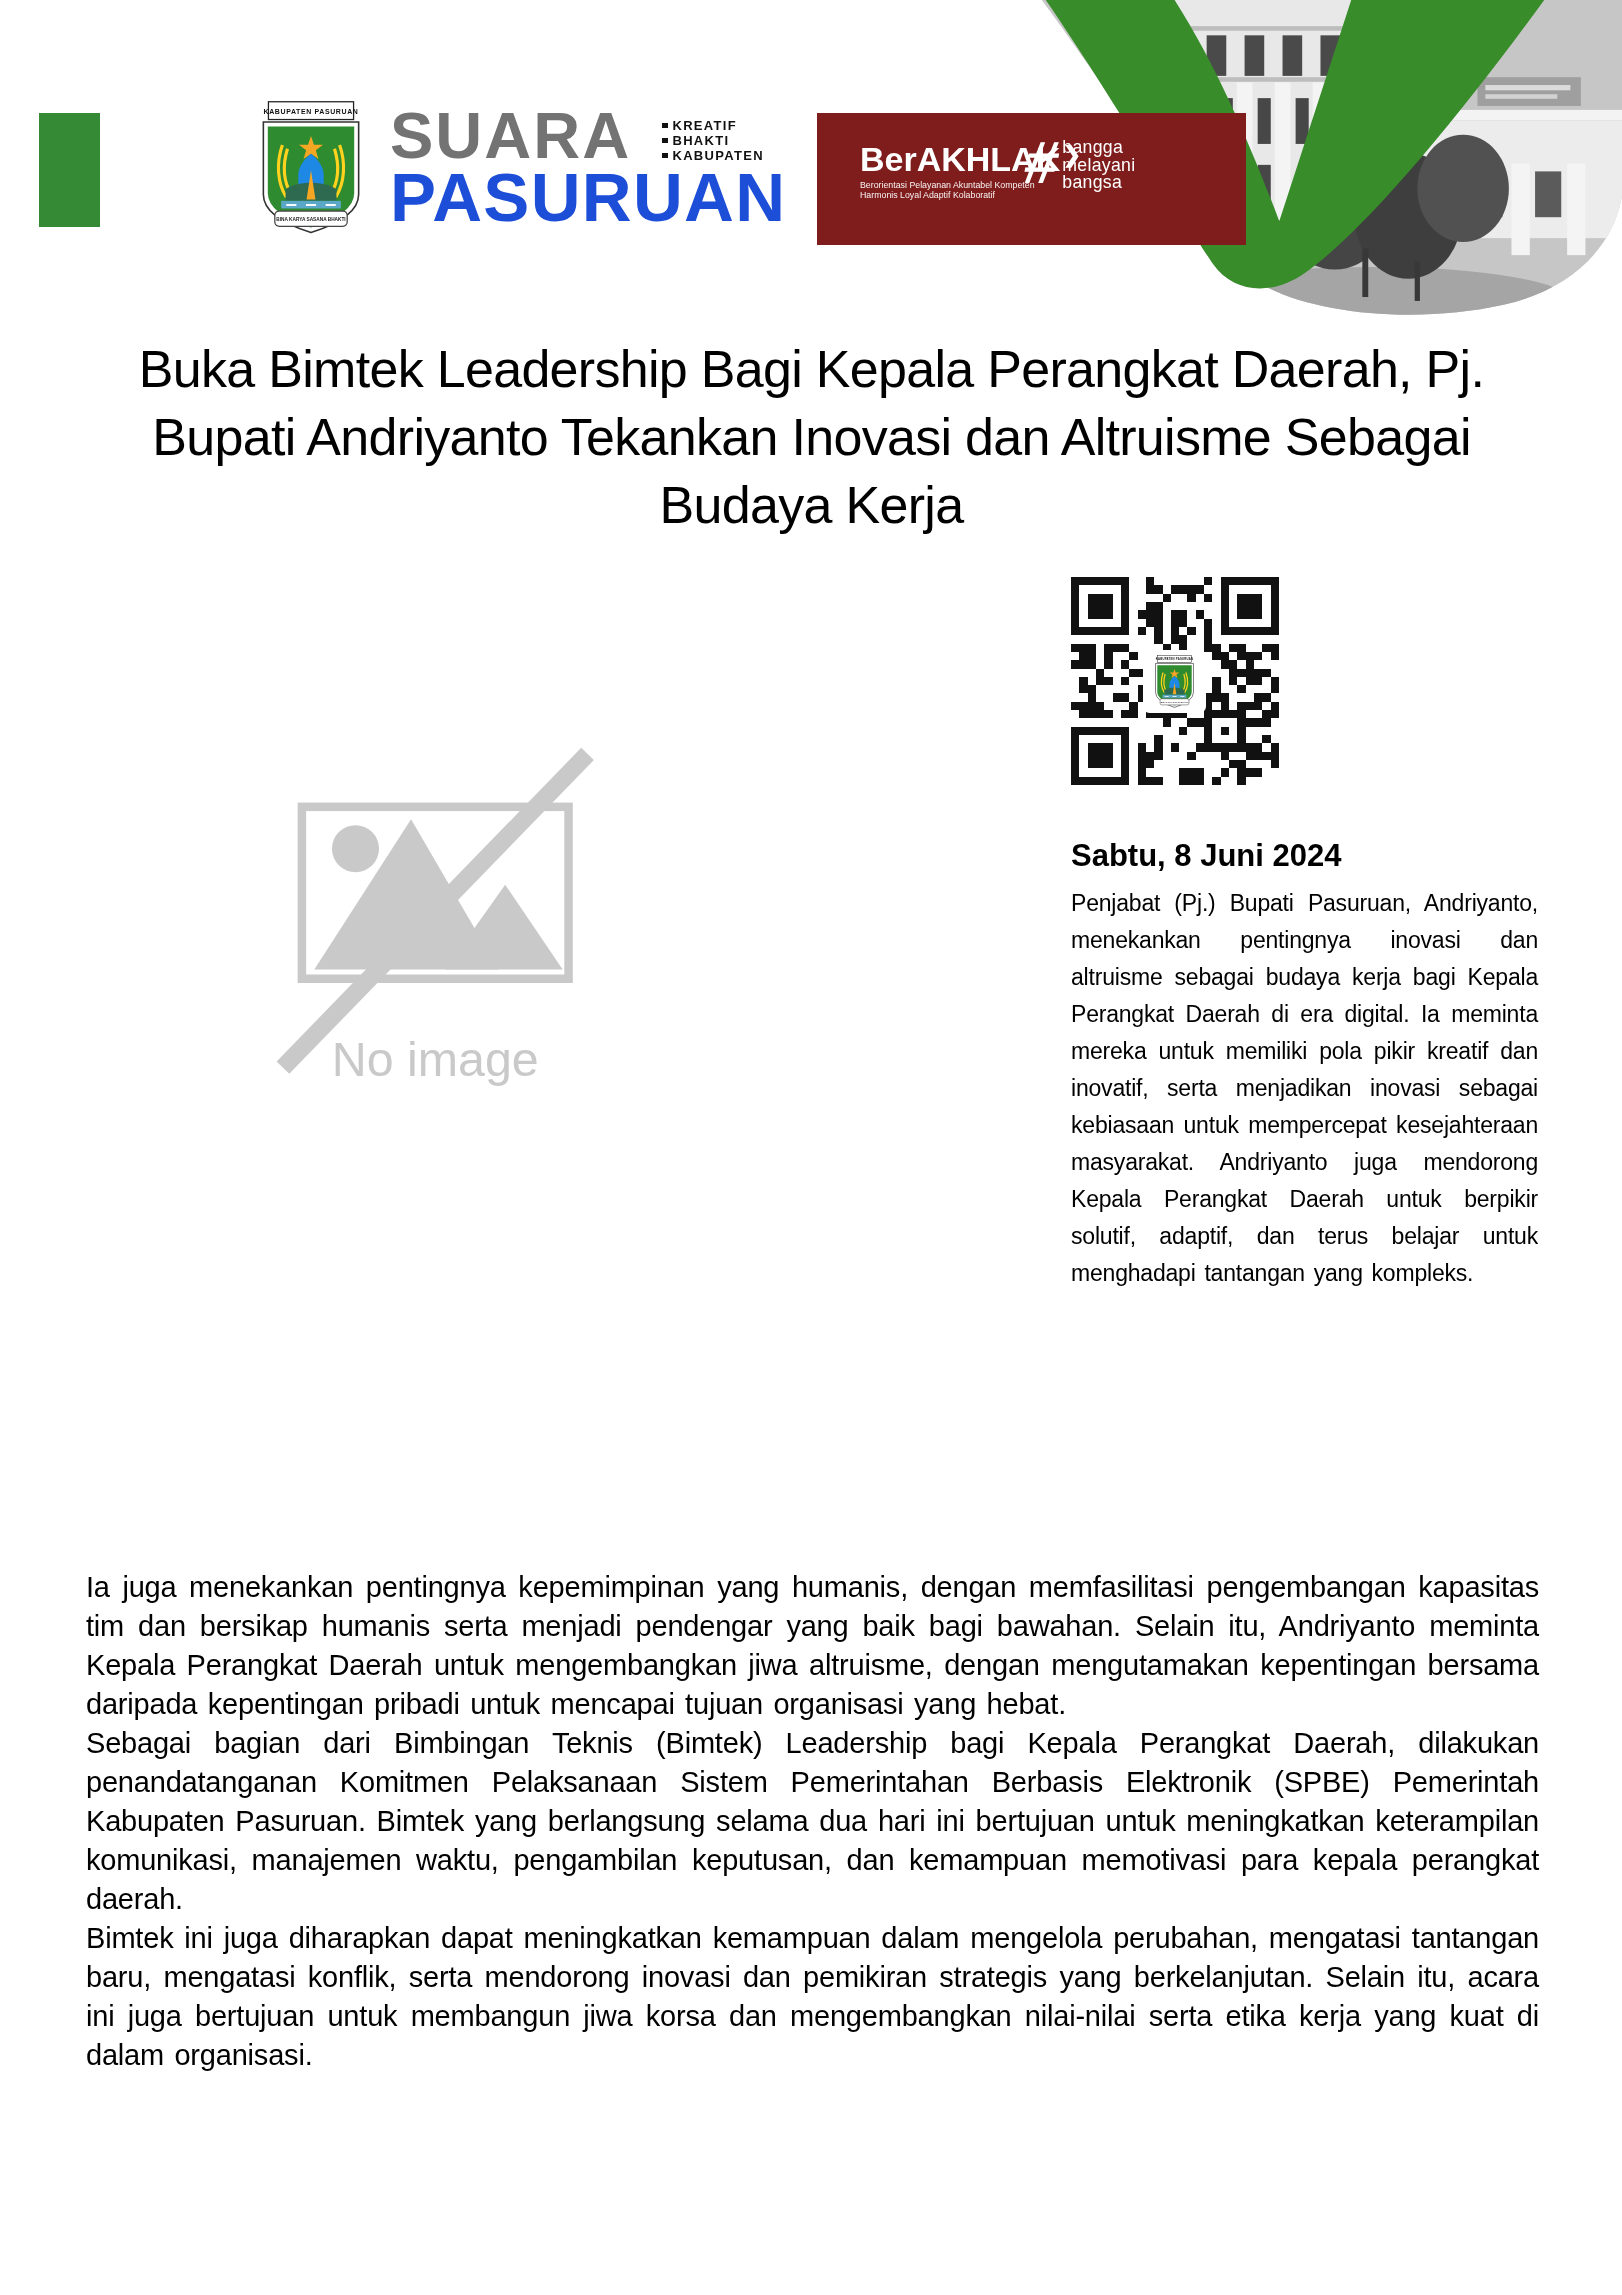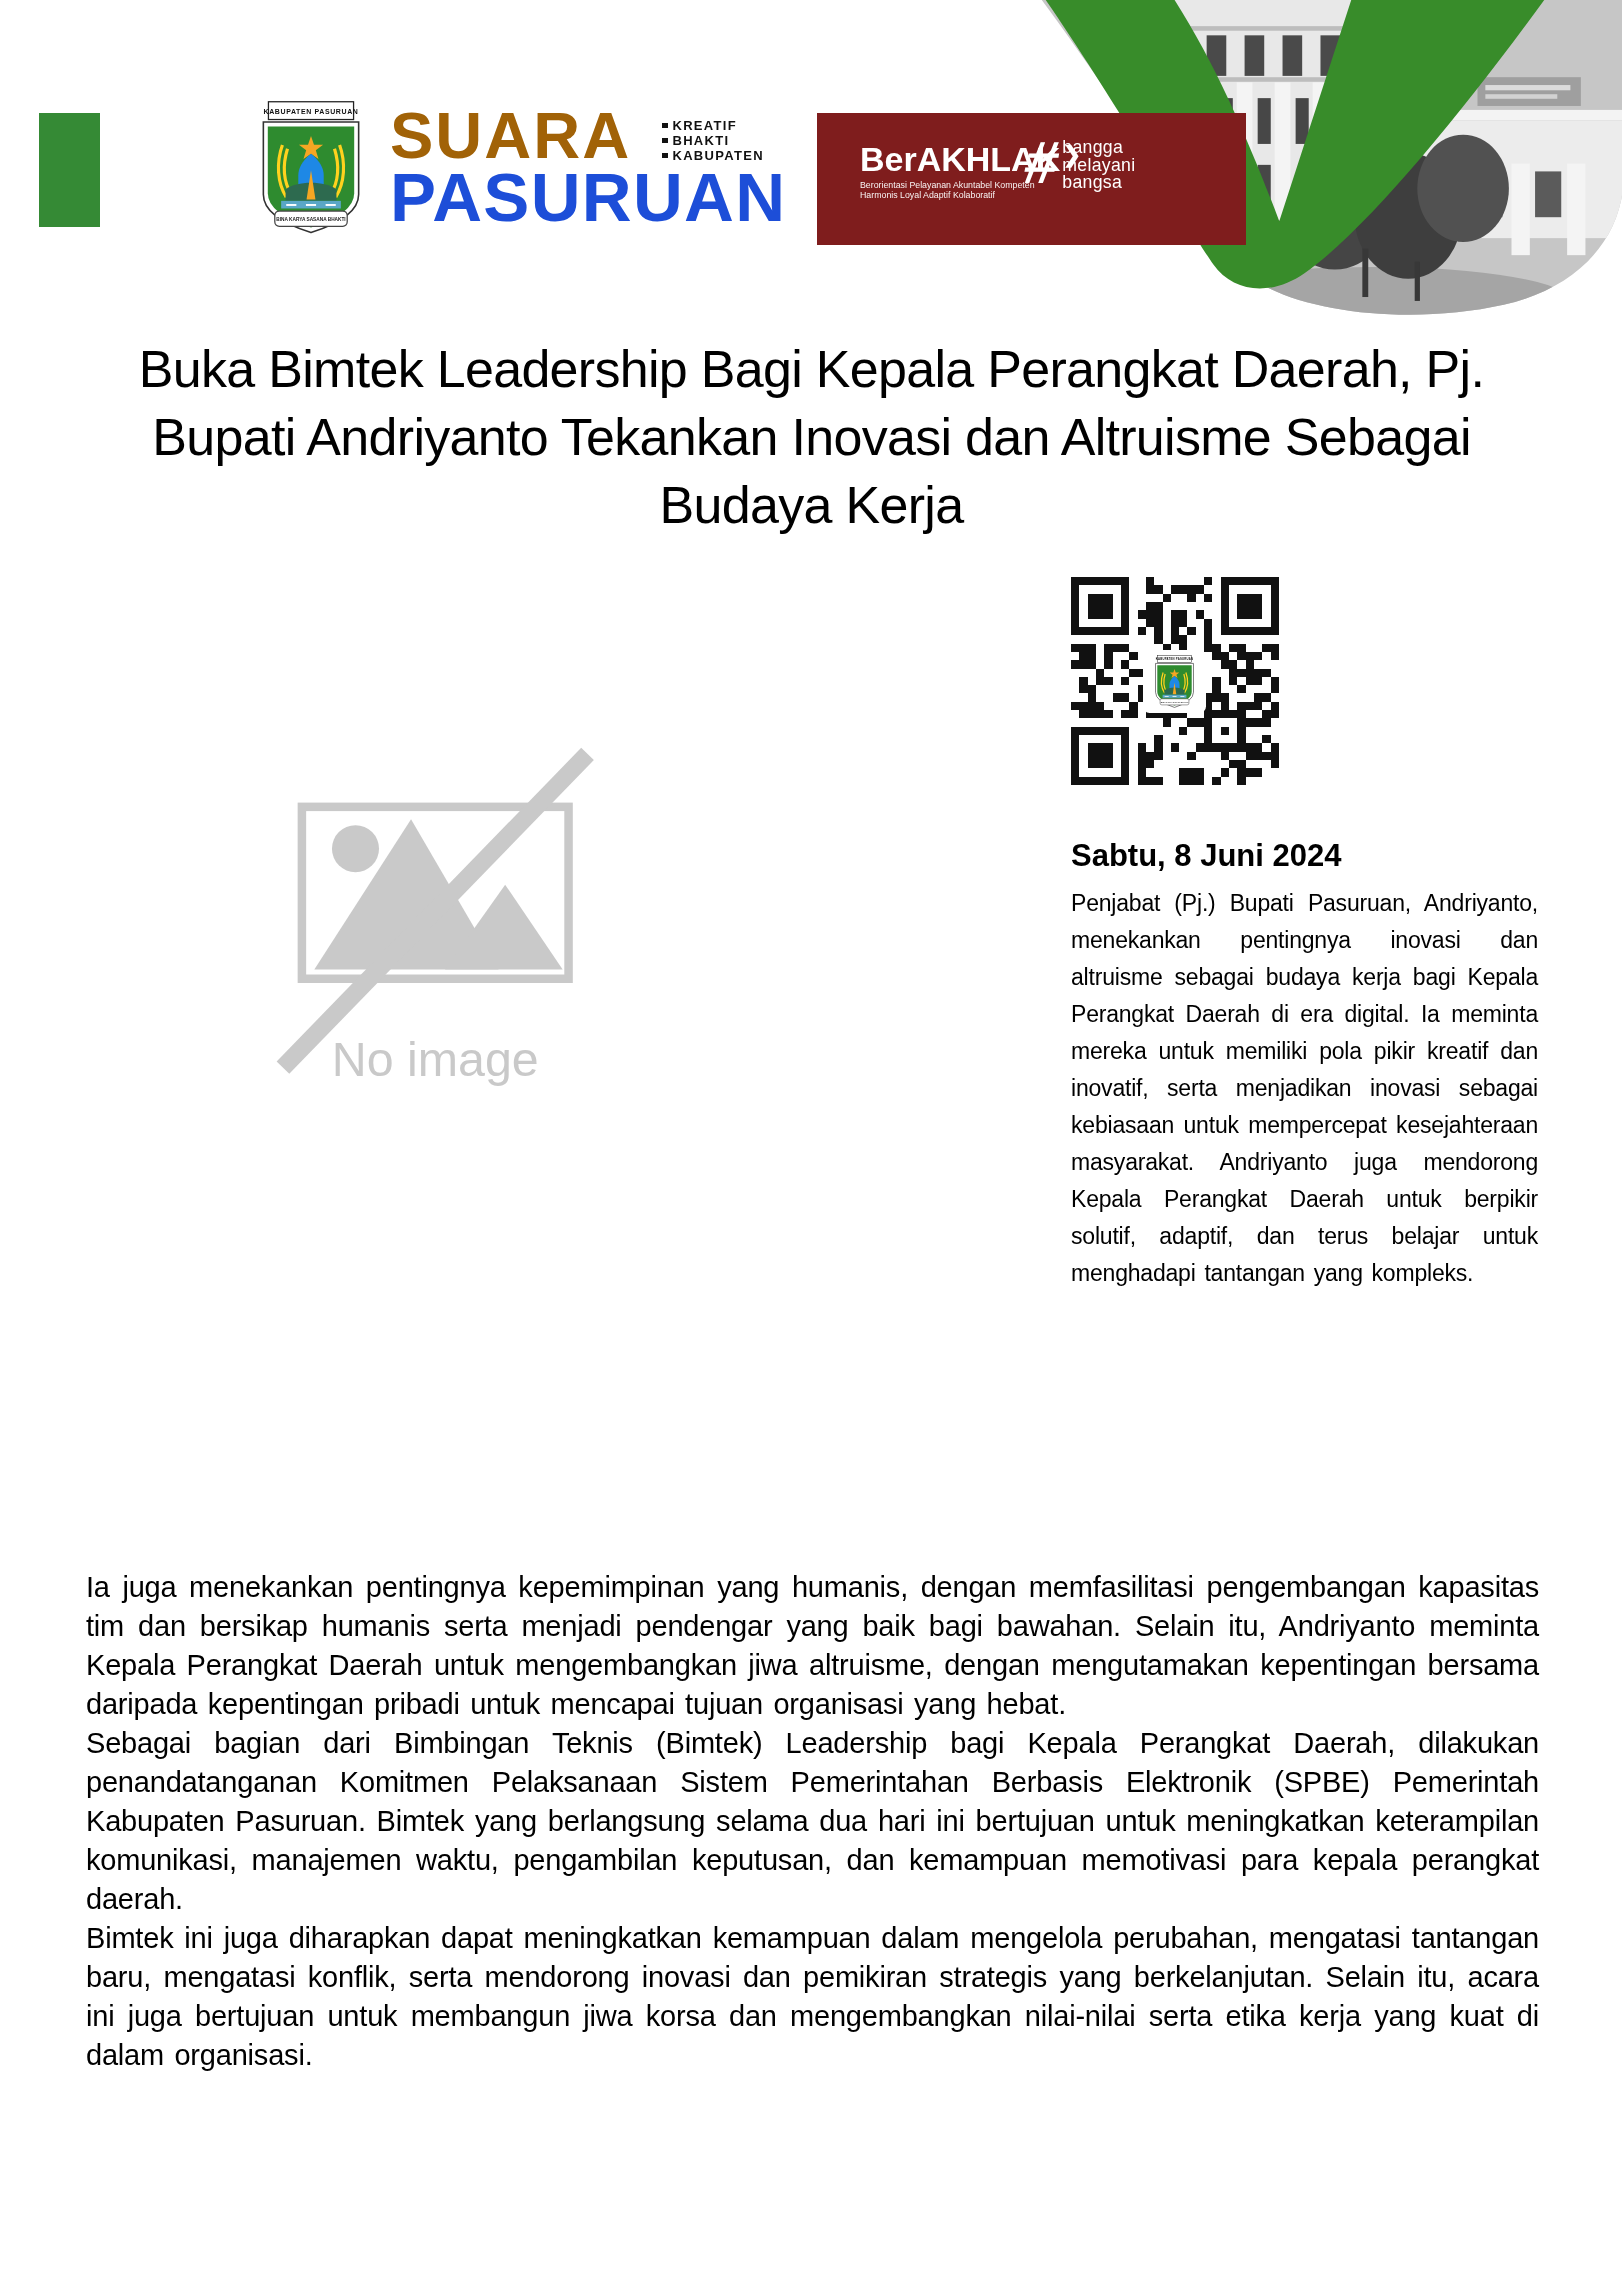--- a/index.html
+++ b/index.html
@@ -7,21 +7,21 @@
     width:1623px;height:2295px;position:relative;background:#ffffff;
     font-family:"Liberation Sans",sans-serif;color:#000;overflow:hidden;
   }
   .abs{position:absolute}
 
   
   #collage{position:absolute;left:0;top:0;width:1623px;height:2295px;z-index:1;pointer-events:none}
   #green-block{left:39px;top:113px;width:61px;height:114px;background:#358a35;z-index:3}
   #coa-main{left:257px;top:98px;width:108px;height:139px;z-index:3}
   #masthead-name{left:390px;top:103px;z-index:3;line-height:1}
-  #masthead-name .l1{font-size:65px;font-weight:bold;color:#a16207;letter-spacing:2px}
+  #masthead-name .l1{font-size:65px;font-weight:bold;color:#737373;letter-spacing:2px}
   #masthead-name .l2{font-size:69px;font-weight:bold;color:#1d4ed8;letter-spacing:1.3px;margin-top:-5.2px}
   #tagline{left:662px;top:118px;z-index:3}
   .tag-row{display:flex;align-items:center;height:15px;margin-bottom:0}
   .tag-bullet{width:5.9px;height:5.9px;background:#111;display:inline-block;margin-right:4.6px}
   .tag-txt{font-size:13px;font-weight:bold;letter-spacing:1.3px;color:#111}
 
   #band{left:817px;top:113px;width:429px;height:132px;background:#7f1d1d;z-index:2}
   #berakhlak{position:absolute;left:43px;top:29px;color:#fff}
   #berakhlak .main{font-size:34px;font-weight:bold;letter-spacing:0;line-height:1}
   #berakhlak .chev{font-size:22px;font-weight:bold;vertical-align:9.2px;margin-left:2.6px}

